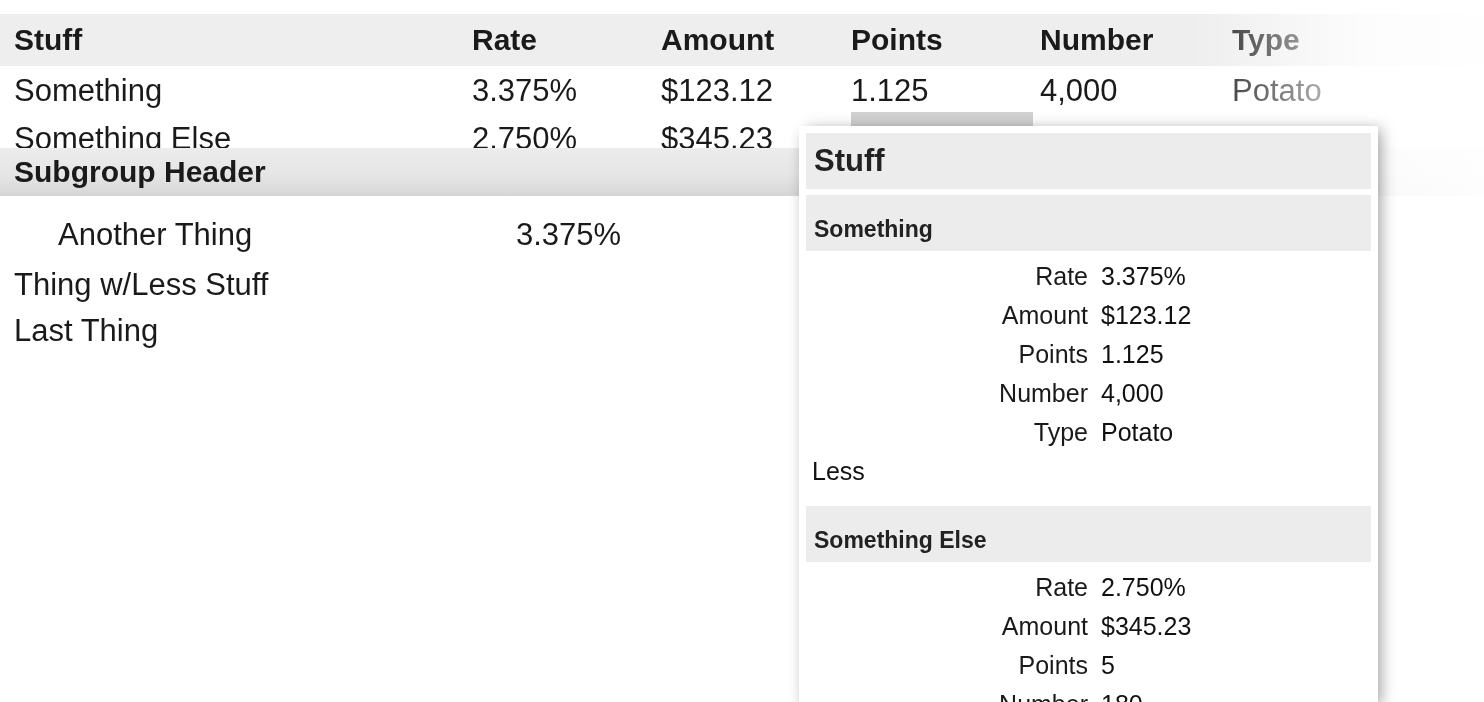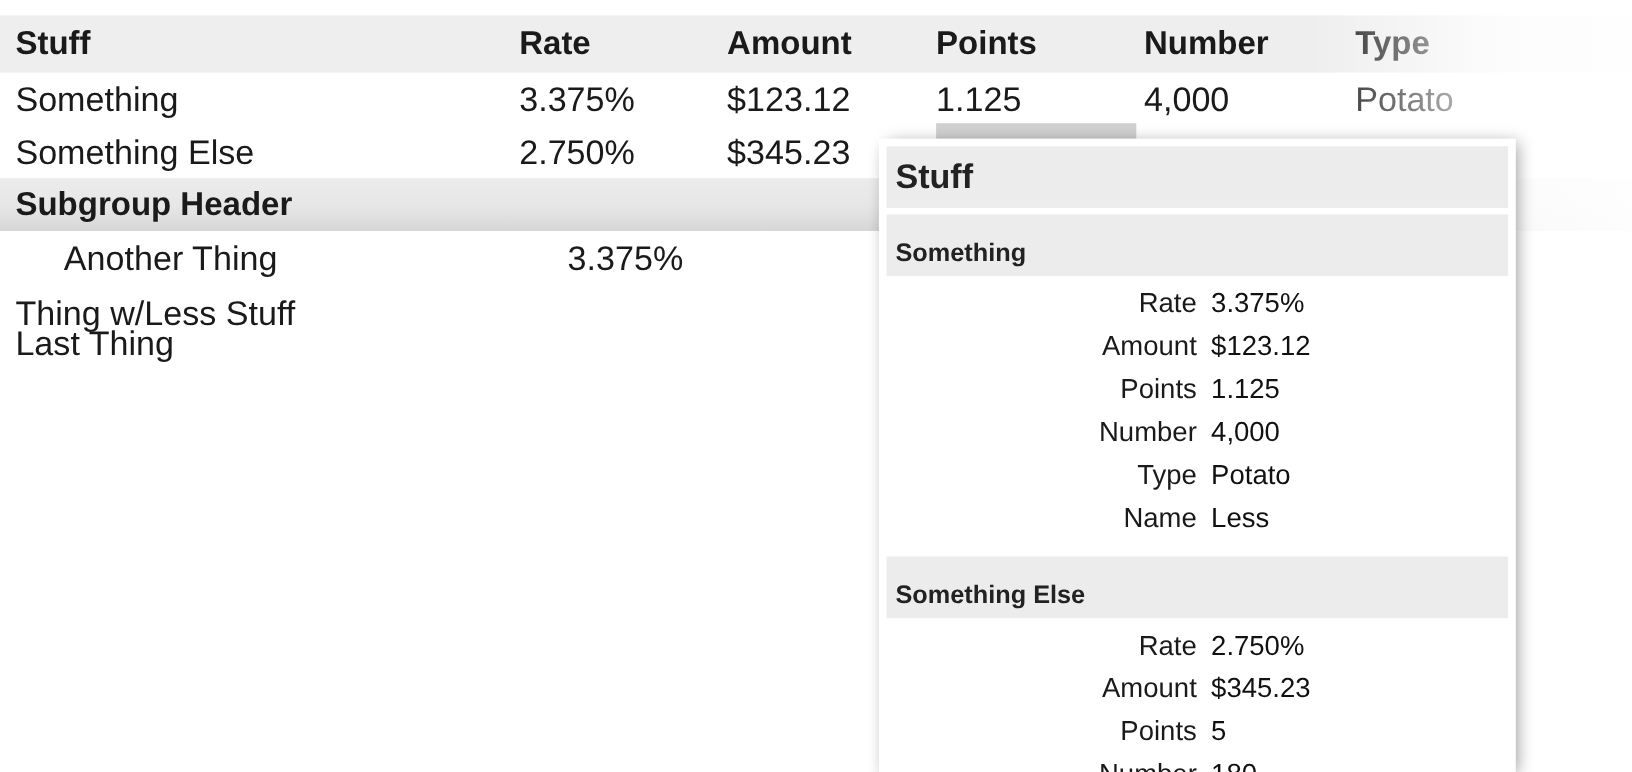--- a/index.html
+++ b/index.html
@@ -172,33 +172,33 @@
       <div class="cell c-amount">$123.12</div>
       <div class="cell c-points">1.125</div>
       <div class="cell c-number">4,000</div>
       <div class="cell c-type">Potato</div>
     </div>
     <div class="trow" style="top: 114px;">
       <div class="cell c-stuff">Something Else</div>
       <div class="cell c-rate">2.750%</div>
       <div class="cell c-amount">$345.23</div>
     </div>
-    <div class="trow subgroup-row" style="top: 162px;">
+    <div class="trow subgroup-row" style="top: 148px;">
       <div class="cell c-stuff">Subgroup Header</div>
     </div>
     <div class="trow" style="top: 210px; margin-left: 44px;">
       <div class="cell c-stuff">Another Thing</div>
       <div class="cell c-rate">3.375%</div>
       <div class="cell c-type">e</div>
     </div>
     <div class="trow" style="top: 260px;">
       <div class="cell c-stuff">Thing w/Less Stuff</div>
       <div class="cell c-type">a</div>
     </div>
-    <div class="trow" style="top: 288px;">
+    <div class="trow" style="top: 306px;">
       <div class="cell c-stuff">Last Thing</div>
       <div class="cell c-type">of Life</div>
     </div>
   </div>
 
 <div id="page-fade"></div>
 
 <div id="hover-highlight"></div>
 
 <div id="detail-popup">
@@ -220,21 +220,20 @@
         </div>
         <div class="popup-row">
           <div class="plabel">Number</div>
           <div class="pvalue">4,000</div>
         </div>
         <div class="popup-row">
           <div class="plabel">Type</div>
           <div class="pvalue">Potato</div>
         </div>
         <div class="popup-row">
-          <div class="plabel">Name</div>
           <div class="pvalue">Less</div>
         </div>
       </div>
       <div class="popup-gap"></div>
       <div class="popup-section-head">Something Else</div>
       <div class="popup-rows">
         <div class="popup-row">
           <div class="plabel">Rate</div>
           <div class="pvalue">2.750%</div>
         </div>

